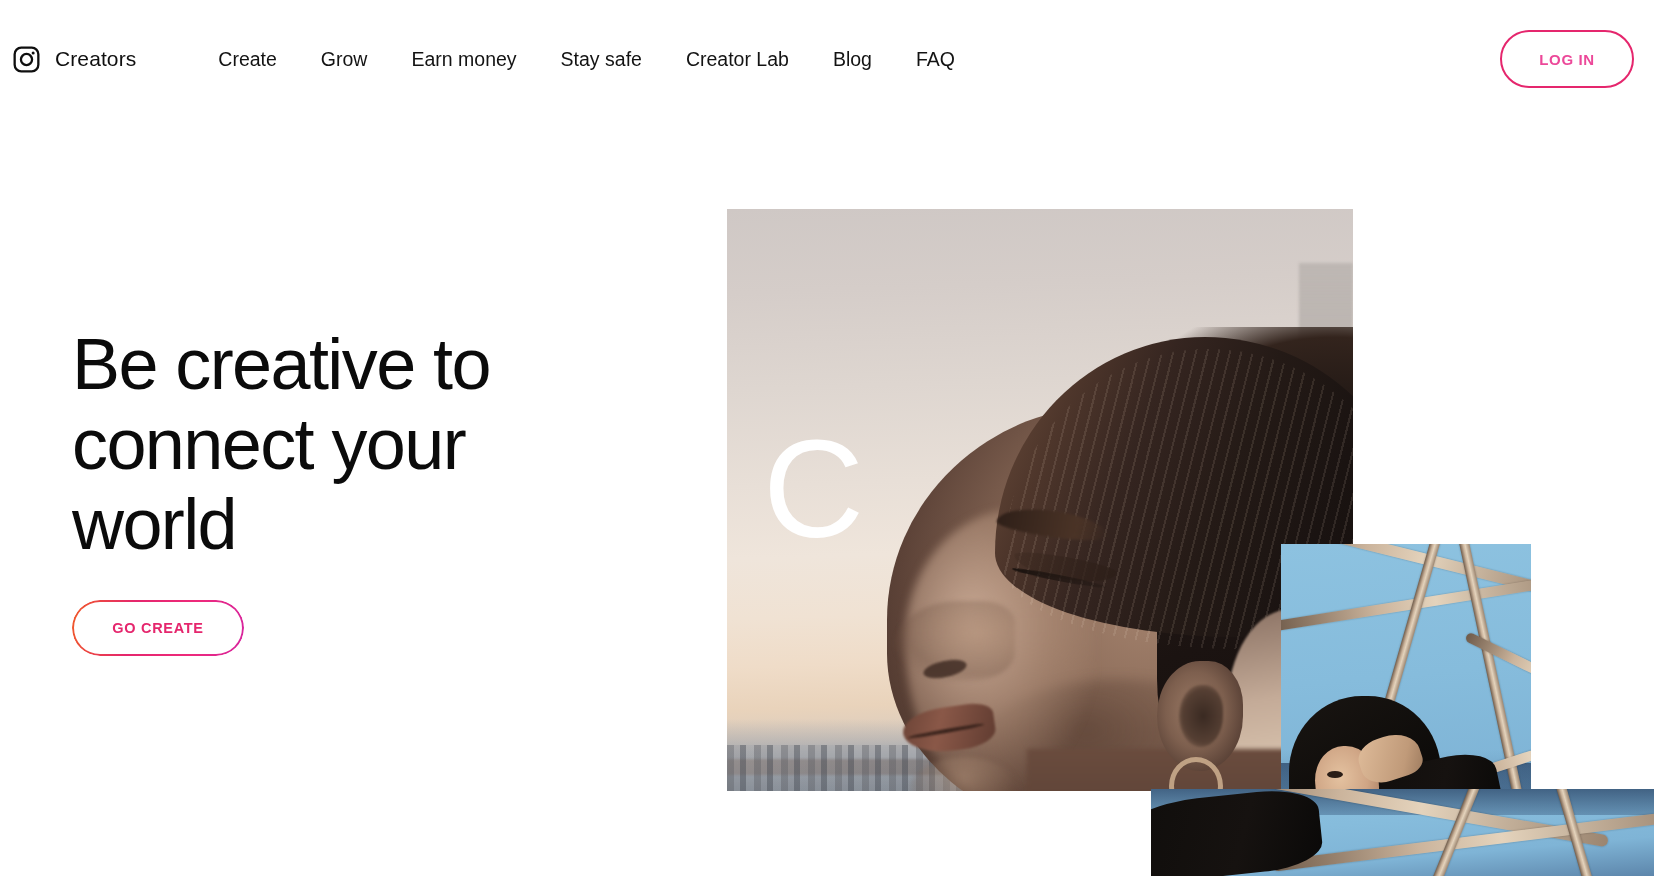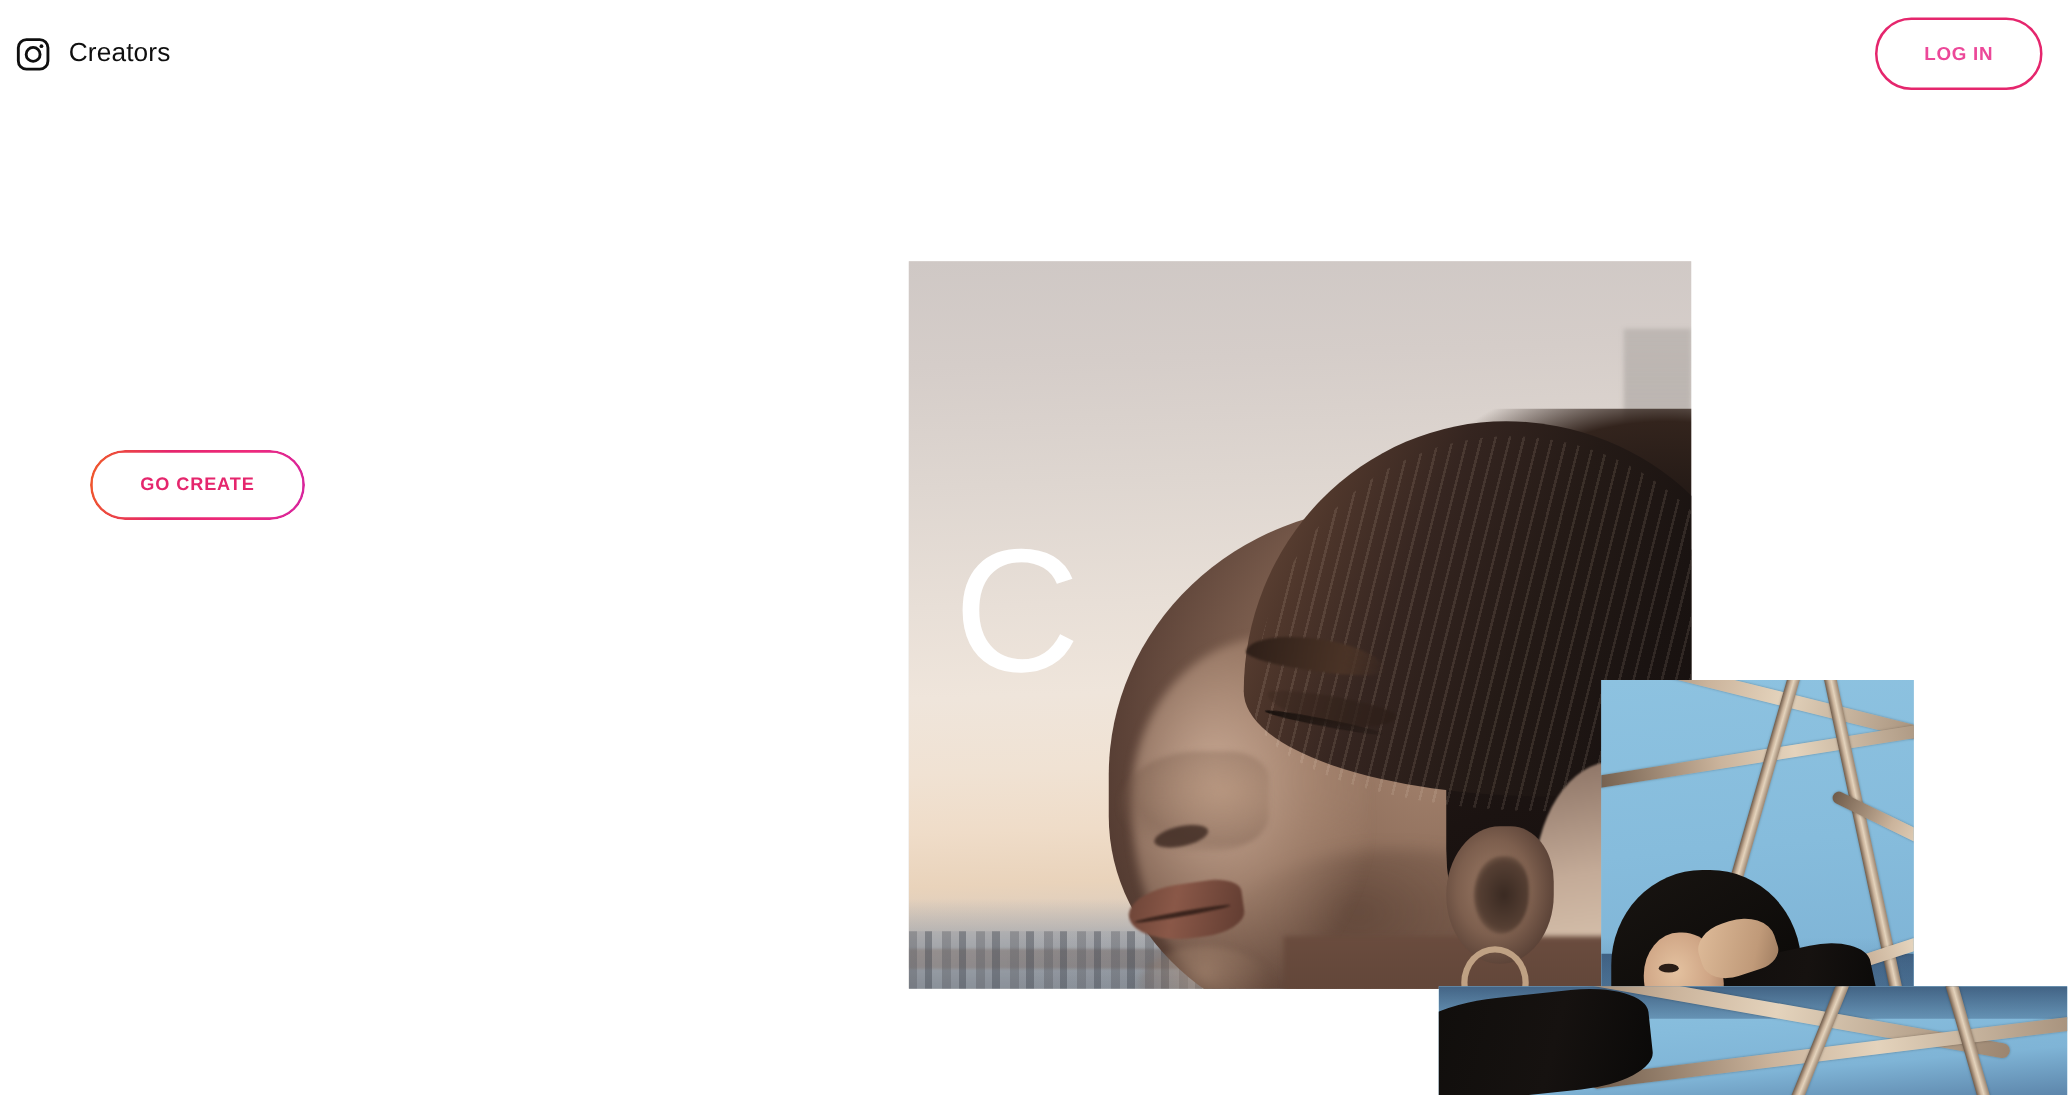--- a/index.html
+++ b/index.html
@@ -13,21 +13,21 @@
   body {
     background: #ffffff;
     font-family: "Liberation Sans", "DejaVu Sans", sans-serif;
     color: #111111;
     position: relative;
   }
 
   
   .navbar {
     position: absolute;
-    top: 0; left: 0;
+    top: 16px; left: 0;
     width: 1654px;
     height: 86px;
     display: flex;
     align-items: center;
     background: #ffffff;
     z-index: 50;
   }
 
   .brand {
     display: flex;
@@ -561,20 +561,29 @@
     <span>
       <svg class="ig-icon" viewBox="0 0 24 24" fill="none" stroke="#0f0f0f" stroke-width="1.9">
         <rect x="2.2" y="2.2" width="19.6" height="19.6" rx="5.4" ry="5.4"></rect>
         <circle cx="12" cy="12" r="4.6"></circle>
         <circle cx="17.5" cy="6.6" r="1.25" fill="#0f0f0f" stroke="none"></circle>
       </svg>
     </span>
     <span class="brand-name">Creators</span>
   </div>
 
+  <nav class="nav-links">
+    <a class="nav-link" href="#">Create</a>
+    <a class="nav-link" href="#">Grow</a>
+    <a class="nav-link" href="#">Earn money</a>
+    <a class="nav-link" href="#">Stay safe</a>
+    <a class="nav-link" href="#">Creator Lab</a>
+    <a class="nav-link" href="#">Blog</a>
+    <a class="nav-link" href="#">FAQ</a>
+  </nav>
 
   <button class="login-btn">LOG IN</button>
 </header>
 
 <main class="hero">
 
   <div class="media-wrap">
 
     <figure class="hero-photo">
       <div class="portrait-sky"></div>
@@ -634,16 +643,17 @@
       <div class="net-rope" style="left:40px;  top:10px; width:420px; height:12px; transform:rotate(10deg);"></div>
       <div class="net-rope" style="left:120px; top:46px; width:420px; height:11px; transform:rotate(-7deg);"></div>
       <div class="net-rope" style="left:300px; top:-26px; width:10px; height:140px; transform:rotate(22deg);"></div>
       <div class="net-rope" style="left:420px; top:-20px; width:10px; height:140px; transform:rotate(-16deg);"></div>
       <div class="figure-arm" style="left:-30px; bottom:0; width:200px; height:80px; transform:rotate(-6deg);"></div>
     </figure>
 
   </div>
 
   <div class="hero-copy">
+    <h1 class="hero-title">Be creative to connect your world</h1>
     <button class="cta-btn">GO CREATE</button>
   </div>
 
 </main>
 
 </body></html>

